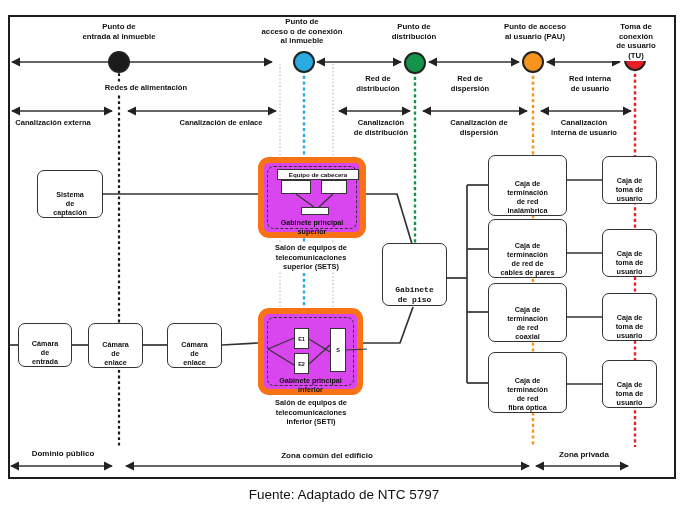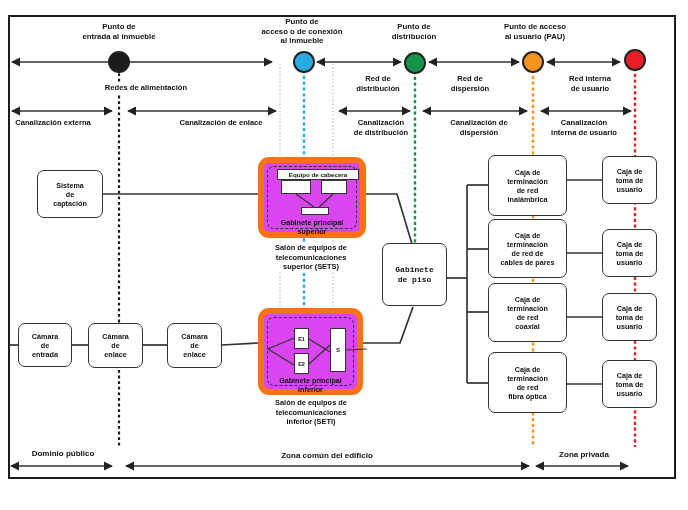--- a/index.html
+++ b/index.html
@@ -2,21 +2,21 @@
 <html><head>
 <meta charset="utf-8">
 <style>
   html,body{margin:0;padding:0;background:#fff;}
   #stage{position:relative;width:688px;height:510px;background:#fff;overflow:hidden;
          font-family:"Liberation Sans",sans-serif;}
   .frame{position:absolute;left:8px;top:15px;width:668px;height:464px;
          border:2px solid #1d1d1d;box-sizing:border-box;background:transparent;}
   svg.layer{position:absolute;left:0;top:0;width:688px;height:510px;pointer-events:none;}
   .box{position:absolute;border:1.6px solid #333;border-radius:7px;background:#fff;
-       box-sizing:border-box;display:flex;align-items:center;justify-content:center;
+       box-sizing:border-box;display:flex;align-items:flex-end;justify-content:center;
        text-align:center;white-space:pre-line;font-weight:bold;font-size:7.2px;
        line-height:1.25;color:#111;}
   .bigbox{position:absolute;border:6px solid #f97316;border-radius:11px;background:#d946ef;box-sizing:border-box;}
   .dashedinner{position:absolute;left:3px;top:3px;right:3px;bottom:3px;
        border:1.3px dashed #333;border-radius:7px;pointer-events:none;}
   .mini{position:absolute;border:1.1px solid #333;background:#fff;box-sizing:border-box;
        display:flex;align-items:center;justify-content:center;
        font-size:5.5px;font-weight:bold;color:#111;}
   .bigcap{position:absolute;left:0;right:0;text-align:center;font-weight:bold;
        font-size:7.2px;line-height:1.25;color:#111;white-space:pre-line;}
@@ -201,20 +201,22 @@
 
   <div class="lbl ptlbl" style="left:119px;top:22px;">Punto de
 entrada al inmueble</div>
   <div class="lbl ptlbl" style="left:302px;top:17px;">Punto de
 acceso o de conexión
 al inmueble</div>
   <div class="lbl ptlbl" style="left:414px;top:22px;">Punto de
 distribución</div>
   <div class="lbl ptlbl" style="left:535px;top:22px;">Punto de acceso
 al usuario (PAU)</div>
+  <div class="lbl ptlbl" style="left:636px;top:22px;">Toma de conexión
+de usuario (TU)</div>
 
   <div class="lbl" style="left:106px;top:83px;margin-left:40px;">Redes de alimentación</div>
   <div class="lbl" style="left:378px;top:74px;">Red de
 distribución</div>
   <div class="lbl" style="left:470px;top:74px;">Red de
 dispersión</div>
   <div class="lbl" style="left:590px;top:74px;">Red interna
 de usuario</div>
 
   <div class="lbl" style="left:53px;top:118px;">Canalización externa</div>
@@ -223,14 +225,15 @@
 de distribución</div>
   <div class="lbl" style="left:479px;top:118px;">Canalización de
 dispersión</div>
   <div class="lbl" style="left:584px;top:118px;">Canalización
 interna de usuario</div>
 
   <div class="lbl zonelbl" style="left:63px;top:449px;">Dominio público</div>
   <div class="lbl zonelbl" style="left:327px;top:451px;">Zona común del edificio</div>
   <div class="lbl zonelbl" style="left:584px;top:450px;">Zona privada</div>
 
+  <div class="caption">Fuente: Adaptado de NTC 5797</div>
 
 </div>
 
 </body></html>

